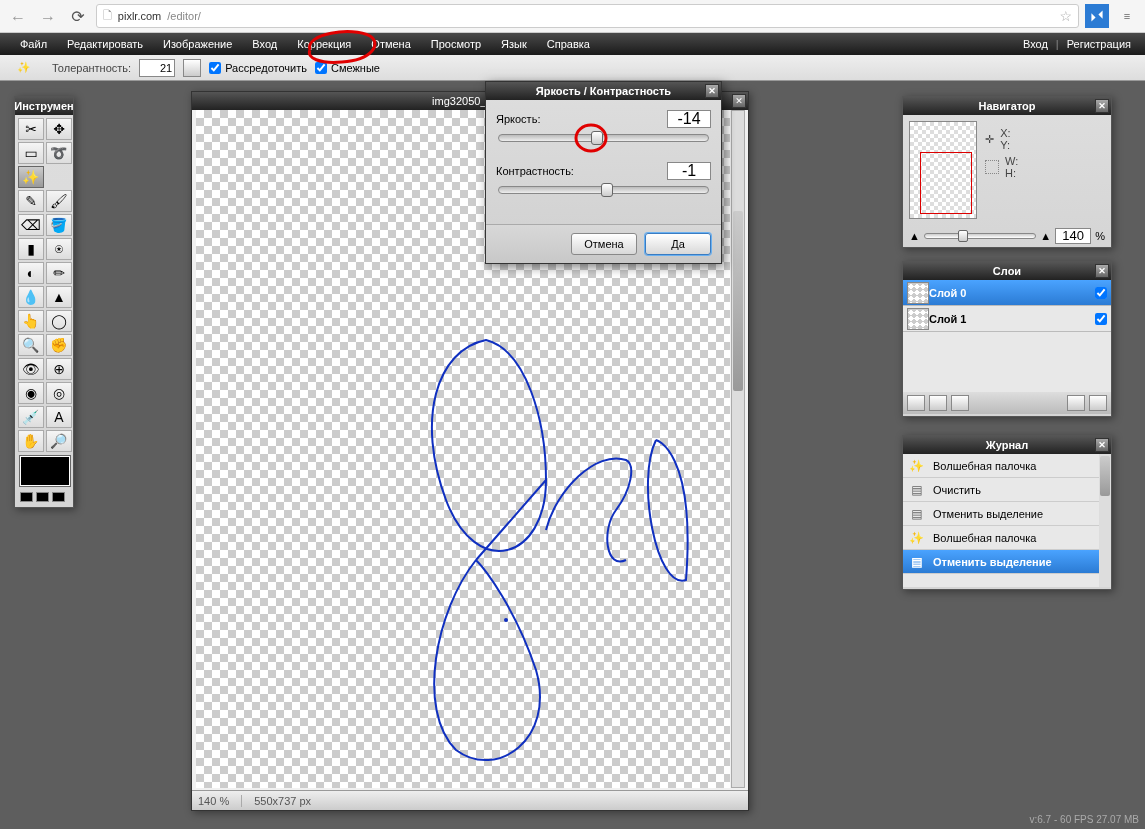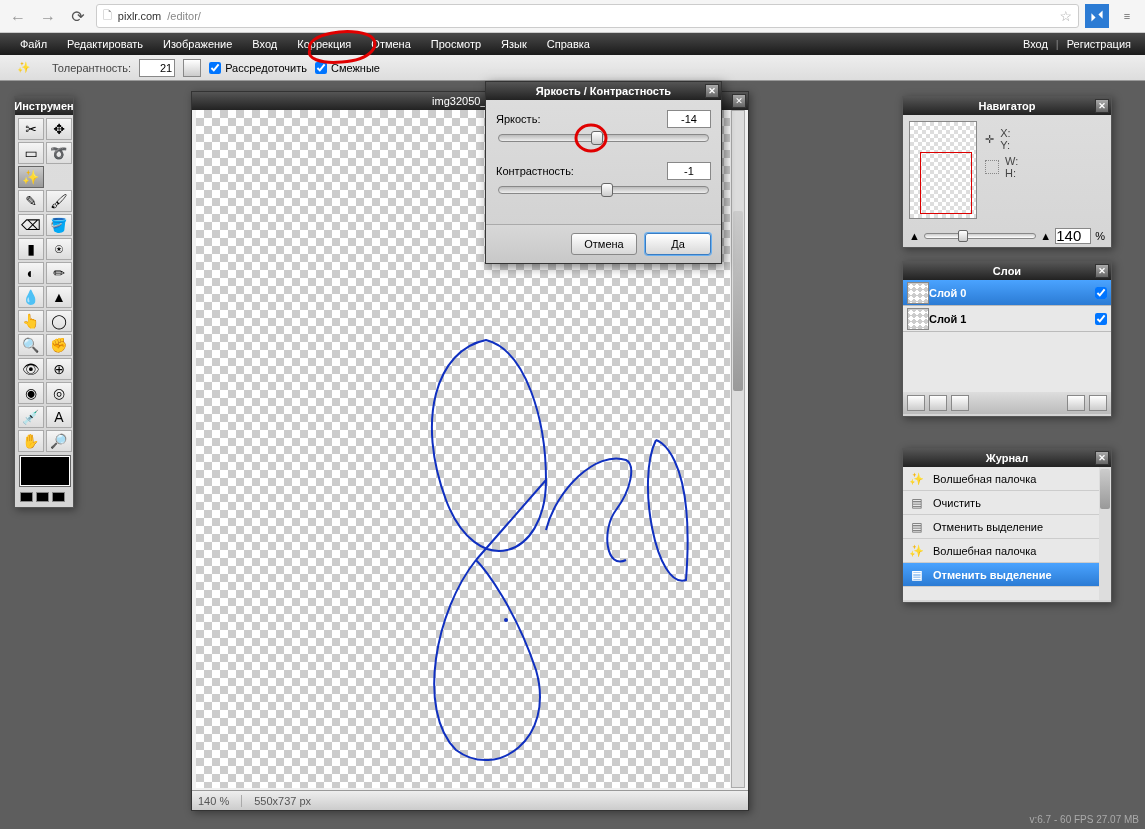--- a/index.html
+++ b/index.html
@@ -63,52 +63,52 @@
   linear-gradient(45deg,transparent 75%,#ddd 75%),
   linear-gradient(-45deg,transparent 75%,#ddd 75%);
   background-size:8px 8px;background-position:0 0,0 4px,4px -4px,-4px 0;background-color:#fff;position:relative;}
 .nav-thumb::after{content:"";position:absolute;left:10px;top:30px;right:4px;bottom:4px;border:1px solid #d00;}
 .nav-info{flex:1;color:#444;font-size:10px;display:flex;flex-direction:column;gap:4px;padding-top:6px;}
 .nav-row{display:flex;gap:6px;align-items:center;}
 .nav-row .ic{width:14px;height:14px;border:1px dotted #888;}
 .zoom-bar{height:22px;display:flex;align-items:center;padding:0 6px;gap:4px;}
 .zoom-slider{flex:1;height:6px;background:linear-gradient(#ccc,#fff);border:1px solid #888;border-radius:3px;position:relative;}
 .zoom-handle{position:absolute;top:-4px;left:30%;width:10px;height:12px;background:linear-gradient(#fff,#ccc);border:1px solid #666;border-radius:2px;}
-.zoom-val{width:36px;height:16px;border:1px solid #888;background:#fff;text-align:left;font-size:15px;line-height:14px;}
+.zoom-val{width:36px;height:16px;border:1px solid #888;background:#fff;text-align:center;font-size:13px;line-height:14px;}
 
 .layers-panel{right:33px;top:180px;width:210px;height:156px;}
 .layer-list{height:112px;overflow:auto;background:#e8e8e8;}
 .layer-row{height:26px;display:flex;align-items:center;padding:0 4px;border-bottom:1px solid #bbb;}
 .layer-row.sel{background:linear-gradient(#4aa3ff,#2b7bd4);color:#fff;}
 .layer-thumb{width:22px;height:22px;border:1px solid #888;background-image:
   linear-gradient(45deg,#ccc 25%,transparent 25%),
   linear-gradient(-45deg,#ccc 25%,transparent 25%),
   linear-gradient(45deg,transparent 75%,#ccc 75%),
   linear-gradient(-45deg,transparent 75%,#ccc 75%);
   background-size:6px 6px;background-color:#fff;}
 .layer-name{flex:1;font-size:11px;font-weight:bold;}
 .layer-vis{width:14px;height:14px;}
 .layer-footer{height:22px;background:linear-gradient(#ddd,#bbb);display:flex;align-items:center;padding:0 4px;gap:4px;}
 .lf-btn{width:18px;height:16px;border:1px solid #888;background:linear-gradient(#fff,#ccc);cursor:pointer;}
 .lf-spacer{flex:1;}
 
-.hist-panel{right:33px;top:367px;width:210px;height:155px;}
+.hist-panel{right:33px;top:354px;width:210px;height:155px;}
 .hist-list{height:133px;overflow:auto;background:#e8e8e8;position:relative;}
 .hist-row{height:24px;display:flex;align-items:center;padding:0 6px;gap:8px;border-bottom:1px solid #ccc;cursor:pointer;}
 .hist-row.sel{background:linear-gradient(#4aa3ff,#2b7bd4);color:#fff;font-weight:bold;}
 .hist-ic{width:16px;height:16px;display:flex;align-items:center;justify-content:center;color:#666;font-size:12px;}
 .hist-row.sel .hist-ic{color:#fff;}
 .hist-scroll{position:absolute;right:0;top:0;width:12px;bottom:0;background:#ddd;}
 .hist-sthumb{position:absolute;left:1px;right:1px;top:2px;height:40px;background:linear-gradient(#ccc,#999);border-radius:2px;}
 
 .dialog{position:absolute;left:485px;top:0px;width:237px;background:linear-gradient(#dedede,#d0d0d0);border:1px solid #333;box-shadow:3px 3px 10px rgba(0,0,0,0.5);}
 .dlg-body{padding:10px;}
 .dlg-field{margin-bottom:20px;}
 .dlg-label-row{display:flex;justify-content:space-between;align-items:center;margin-bottom:6px;}
-.dlg-input{width:44px;height:18px;border:1px solid #888;text-align:center;font-size:11px;}
+.dlg-input{width:44px;height:18px;border:1px solid #888;text-align:center;font-size:16px;}
 .dlg-slider{height:8px;background:linear-gradient(#bbb,#eee);border:1px solid #888;border-radius:4px;position:relative;margin:0 2px;}
 .dlg-handle{position:absolute;top:-4px;width:12px;height:14px;background:linear-gradient(#fff,#ccc);border:1px solid #666;border-radius:3px;cursor:grab;}
 .dlg-buttons{display:flex;justify-content:flex-end;gap:8px;padding:8px 10px;background:linear-gradient(#d8d8d8,#c8c8c8);border-top:1px solid #aaa;}
 .dlg-btn{width:66px;height:22px;background:linear-gradient(#fff,#d8d8d8);border:1px solid #888;border-radius:3px;cursor:pointer;font-size:11px;}
 .dlg-btn.primary{border-color:#3a7cc2;box-shadow:0 0 0 1px #6ab0f0;}
 .status-br{position:absolute;right:6px;bottom:4px;font-size:10px;color:#aaa;}
 
 .anno{position:absolute;pointer-events:none;z-index:999;}
 .anno svg{overflow:visible;}
 </style>

